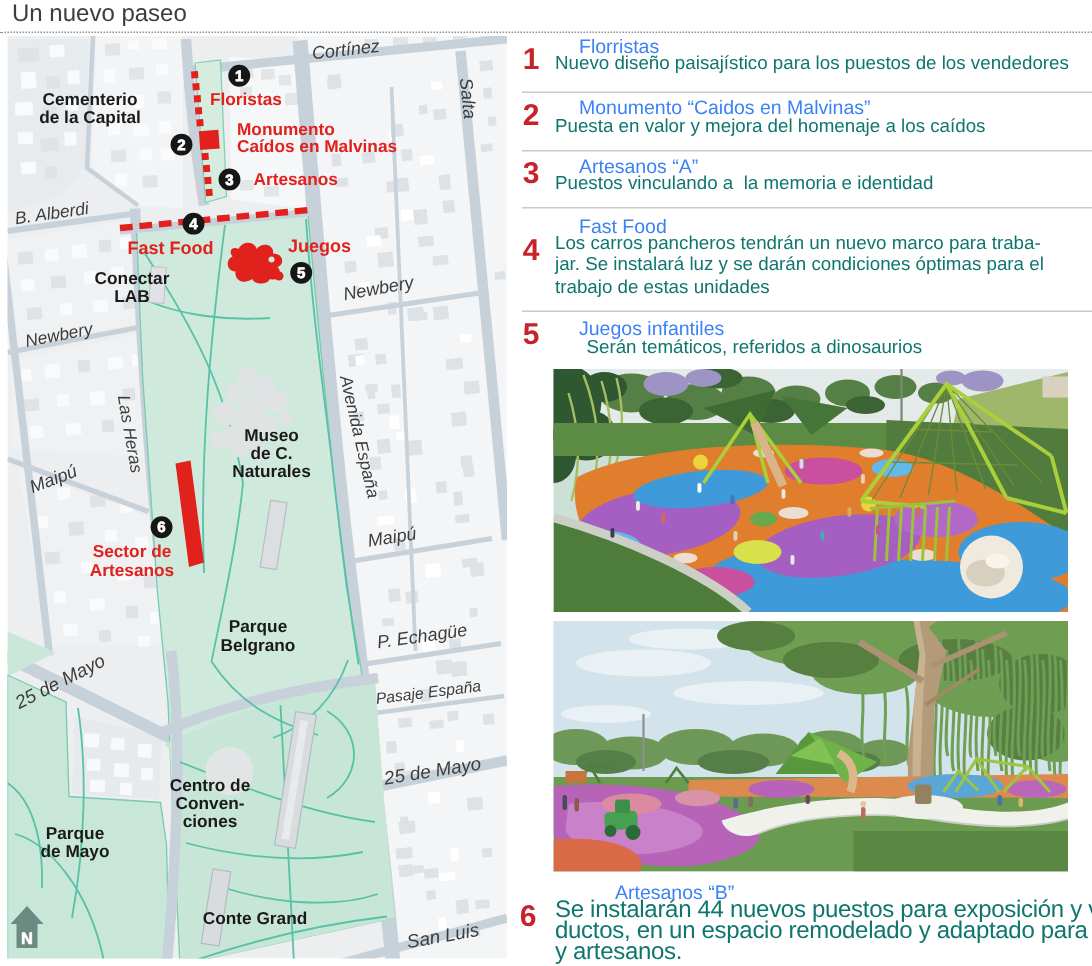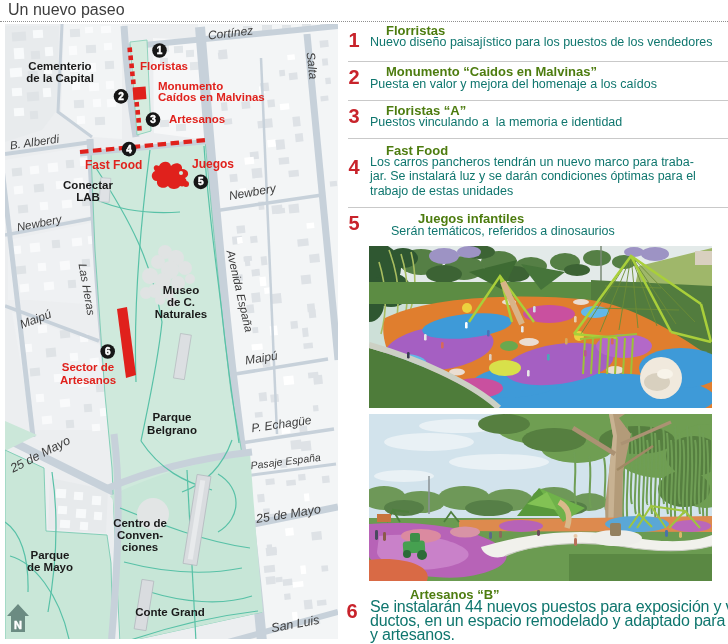--- a/index.html
+++ b/index.html
@@ -1,21 +1,21 @@
 <!DOCTYPE html>
 <html><head>
 <meta charset="utf-8">
 <style>
   html,body{margin:0;padding:0;}
   body{width:728px;height:644px;position:relative;background:#ffffff;
        font-family:"Liberation Sans",sans-serif;overflow:hidden;}
   .abs{position:absolute;}
   .sep{position:absolute;left:348px;width:380px;border-top:1px solid #c9c9c9;height:0;}
   .num{position:absolute;font-weight:bold;font-size:20px;color:#c8232b;width:16px;text-align:center;}
-  .hd{position:absolute;left:370px;font-weight:bold;font-size:13px;color:#4d7c0f;white-space:nowrap;padding-left:16px;}
+  .hd{position:absolute;left:370px;font-weight:normal;font-size:13px;color:#3b82f6;white-space:nowrap;padding-left:16px;}
   .bd{position:absolute;left:370px;font-size:12.5px;color:#0f766e;line-height:14.3px;white-space:nowrap;}
 </style>
 </head>
 <body>
 
 <div class="abs" style="left:8px;top:1px;font-size:16px;color:#3d3d3d;">Un nuevo paseo</div>
 
 <div class="abs" style="left:0;top:21px;width:728px;border-top:1px dotted #8f8f8f;height:0;"></div>
 
 <div class="abs" style="left:5px;top:24px;width:333px;height:615px;">
@@ -442,33 +442,33 @@
 
 <div class="sep" style="top:61px;"></div>
 
 <div class="num" style="left:346px;top:66px;">2</div>
 <div class="hd" style="top:64px;">Monumento “Caidos en Malvinas”</div>
 <div class="bd" style="top:76.8px;">Puesta en valor y mejora del homenaje a los caídos</div>
 
 <div class="sep" style="top:100px;"></div>
 
 <div class="num" style="left:346px;top:105px;">3</div>
-<div class="hd" style="top:102.5px;">Floristas “A”</div>
+<div class="hd" style="top:102.5px;">Artesanos “A”</div>
 <div class="bd" style="top:115.2px;">Puestos vinculando a&nbsp; la memoria e identidad</div>
 
 <div class="sep" style="top:138px;"></div>
 
 <div class="num" style="left:346px;top:156px;">4</div>
 <div class="hd" style="top:142.5px;">Fast Food</div>
 <div class="bd" style="top:155.2px;">Los carros pancheros tendrán un nuevo marco para traba-<br>jar. Se instalará luz y se darán condiciones óptimas para el<br>trabajo de estas unidades</div>
 
 <div class="sep" style="top:206.5px;"></div>
 
 <div class="num" style="left:346px;top:212px;">5</div>
-<div class="hd" style="top:210.8px;margin-left:32px;">Juegos infantiles</div>
+<div class="hd" style="top:210.8px;">Juegos infantiles</div>
 <div class="bd" style="top:223.6px;margin-left:21px;">Serán temáticos, referidos a dinosaurios</div>
 
 <div class="abs" style="left:369px;top:246px;width:343px;height:162px;background:#cde0d8;">
 <svg width="343" height="162" viewBox="0 0 343 162" xmlns="http://www.w3.org/2000/svg">
 
 <rect x="0" y="0" width="343" height="55" fill="#e3eae9"></rect>
 
 <polygon points="270,20 343,2 343,50 265,45" fill="#9fb76a"></polygon>
 
 <rect x="326" y="5" width="17" height="14" fill="#d9d0c0"></rect>

